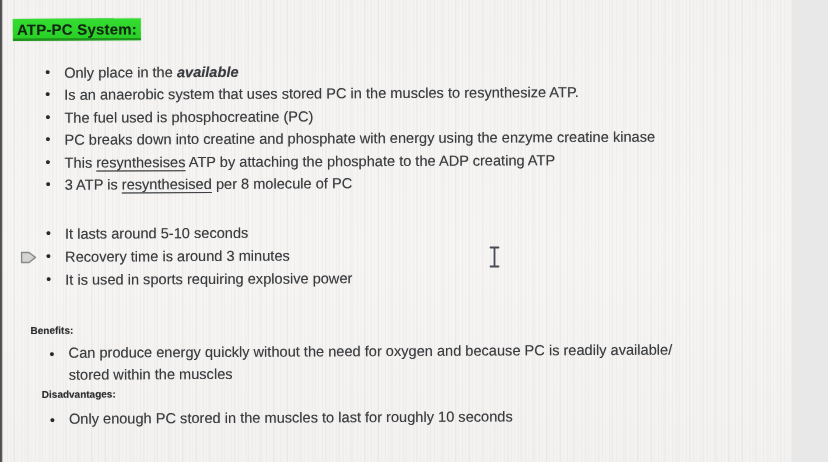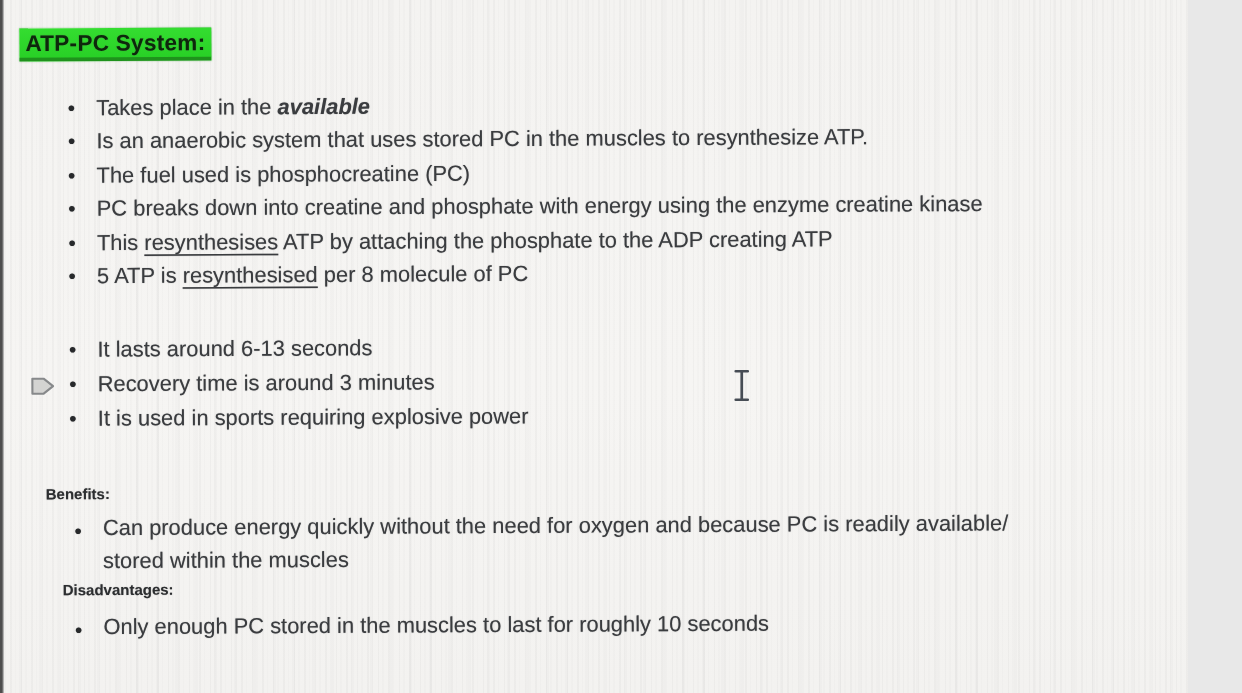--- a/index.html
+++ b/index.html
@@ -54,30 +54,30 @@
 <body>
 
 <div class="page">
   <div class="edge"></div>
 
   <div class="content">
 
     <span class="title">ATP-PC System:</span>
 
     <ul class="blist" id="main-list">
-      <li><span class="dot">•</span><span><span>Takes place in the </span><span class="em-bi">available</span></span></li>
+      <li><span class="dot">•</span><span><span>Only place in the </span><span class="em-bi">available</span></span></li>
       <li><span class="dot">•</span><span>Is an anaerobic system that uses stored PC in the muscles to resynthesize ATP.</span></li>
       <li><span class="dot">•</span><span>The fuel used is phosphocreatine (PC)</span></li>
       <li><span class="dot">•</span><span>PC breaks down into creatine and phosphate with energy using the enzyme creatine kinase</span></li>
       <li><span class="dot">•</span><span><span>This </span><span class="sp">resynthesises</span><span> ATP by attaching the phosphate to the ADP creating ATP</span></span></li>
-      <li><span class="dot">•</span><span><span>5 ATP is </span><span class="sp">resynthesised</span><span> per 8 molecule of PC</span></span></li>
+      <li><span class="dot">•</span><span><span>3 ATP is </span><span class="sp">resynthesised</span><span> per 8 molecule of PC</span></span></li>
     </ul>
 
     <ul class="blist" id="timing-list">
-      <li><span class="dot">•</span><span>It lasts around 6-13 seconds</span></li>
+      <li><span class="dot">•</span><span>It lasts around 5-10 seconds</span></li>
       <li><span class="dot">•</span><span>Recovery time is around 3 minutes</span></li>
       <li><span class="dot">•</span><span>It is used in sports requiring explosive power</span></li>
     </ul>
 
     <div class="heading" id="benefits-heading">Benefits:</div>
 
     <div class="bpara" id="benefits-item">
       <span class="dot">•</span>
       <span style="display:block">Can produce energy quickly without the need for oxygen and because PC is readily available/</span>
       <span style="display:block">stored within the muscles</span>

